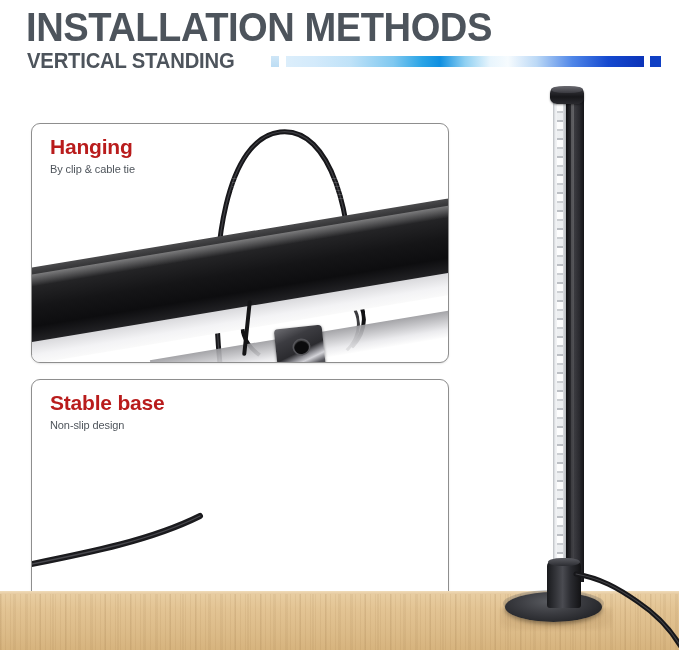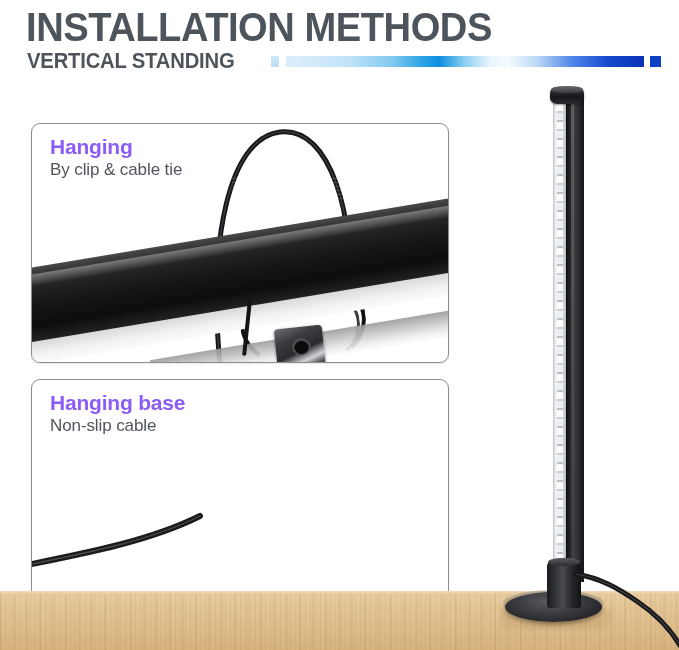--- a/index.html
+++ b/index.html
@@ -48,25 +48,25 @@
     position:absolute; background:#fff;
     border:1px solid #8e8e8e; border-radius:9px;
     overflow:hidden;
     box-shadow:0 1px 2px rgba(0,0,0,.10);
   }
   #card-hanging{ left:31px; top:115px; width:418px; height:240px; }
   #card-base   { left:31px; top:371px; width:418px; height:233px; }
 
   .card-label{ position:absolute; left:18px; top:10px; z-index:9; }
   .card-title{
-    font-size:21px; font-weight:bold; color:#8b5cf6; letter-spacing:-0.2px;
+    font-size:21px; font-weight:bold; color:#b91c1c; letter-spacing:-0.2px;
     line-height:25px; white-space:nowrap;
   }
   .card-sub{
-    font-size:17px; color:#4f555c; letter-spacing:-0.1px;
+    font-size:11px; color:#4f555c; letter-spacing:-0.1px;
     line-height:19px; white-space:nowrap; margin-top:1px;
   }
 
   .card-art{ position:absolute; inset:0; overflow:hidden; }
 
   
   .hang-bar{
     position:absolute; left:-36px; top:150px; width:510px; height:86px;
     background:linear-gradient(180deg,#4a4a4c 0%,#3a3a3c 6%,#242426 22%,
                #151517 45%,#0d0d0f 68%,#202023 84%,#3a3a3d 94%,#19191b 100%);
@@ -266,22 +266,22 @@
     <div class="card-art">
 
       <svg class="base-wire" viewBox="0 0 418 233">
         <path d="M-10 186 C 60 172, 120 160, 168 136" fill="none" stroke="#1b1b1e" stroke-width="6" stroke-linecap="round"></path>
         <path d="M-10 186 C 60 172, 120 160, 168 136" fill="none" stroke="#6e6e74" stroke-width="1.3" stroke-linecap="round" opacity=".55"></path>
       </svg>
 
     </div>
 
     <div class="card-label">
-      <div class="card-title">Hanging base</div>
-      <div class="card-sub">Non-slip cable</div>
+      <div class="card-title">Stable base</div>
+      <div class="card-sub">Non-slip design</div>
     </div>
   </div>
 
   <div class="desk"></div>
   <div class="desk-top-edge"></div>
 
   <div class="lamp-base-shadow"></div>
   <div class="lamp-base-rim"></div>
   <div class="lamp-base-disc"></div>
   <div class="lamp-neck"></div>

